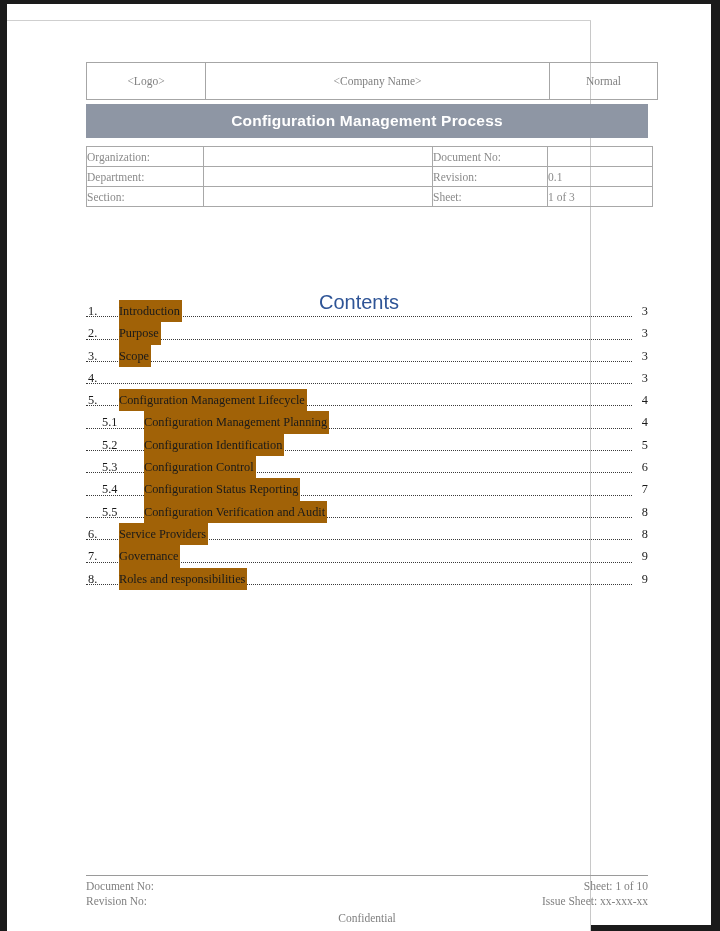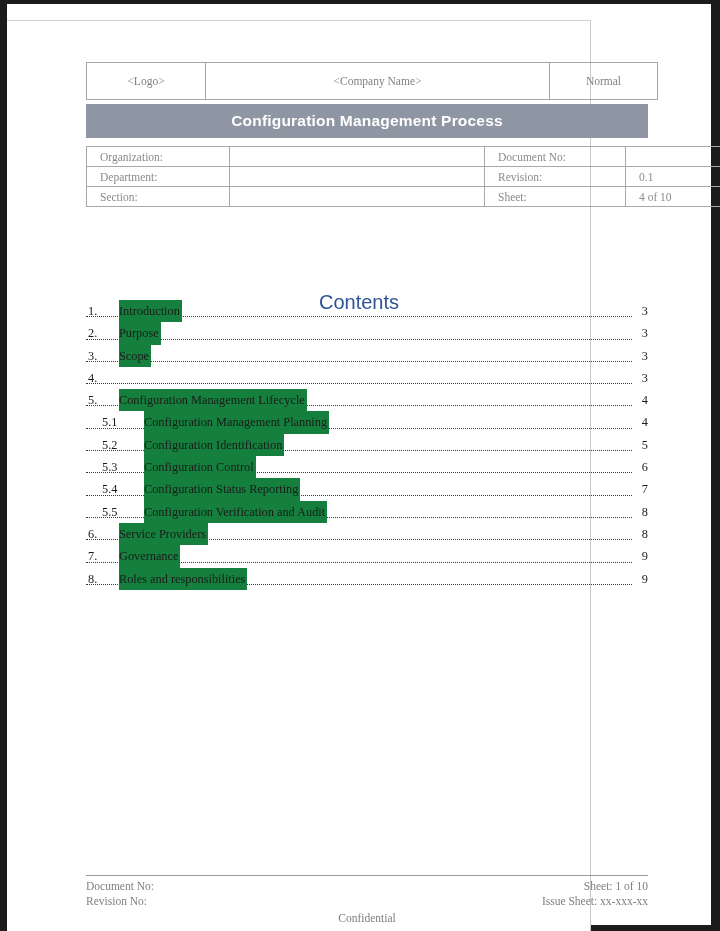--- a/index.html
+++ b/index.html
@@ -85,21 +85,21 @@
     position: absolute;
     left: 79px;
     top: 126px;
     width: 562px;
     border-collapse: collapse;
     table-layout: fixed;
   }
   #meta-table td {
     border: 1px solid #a8a8a8;
     height: 19px;
-    padding: 0 13px;
+    padding: 0 0;
     color: #8a8a8a;
     font-size: 11.5px;
     font-family: "Liberation Serif", serif;
     vertical-align: middle;
     white-space: nowrap;
   }
   .meta-lbl-a   { width: 116px; }
   .meta-val-a   { width: 228px; }
   .meta-lbl-b   { width: 114px; }
   .meta-val-b   { width: 104px; }
@@ -137,21 +137,21 @@
   }
   .toc-row .num {
     position: absolute;
     left: 0;
     top: 0;
     text-align: left;
   }
   .toc-row .lbl {
     position: absolute;
     top: 0;
-    background: #15803d;
+    background: #a16207;
     padding-right: 2px;
     z-index: 2;
   }
   .toc-row .dots {
     position: absolute;
     left: 0;
     right: 16px;
     bottom: 5px;
     border-bottom: 1px dotted #3a3a3a;
     z-index: 1;
@@ -227,21 +227,21 @@
       <tr>
         <td class="meta-lbl-a">Department:</td>
         <td class="meta-val-a"></td>
         <td class="meta-lbl-b">Revision:</td>
         <td class="meta-val-b">0.1</td>
       </tr>
       <tr>
         <td class="meta-lbl-a">Section:</td>
         <td class="meta-val-a"></td>
         <td class="meta-lbl-b">Sheet:</td>
-        <td class="meta-val-b">4 of 10</td>
+        <td class="meta-val-b">1 of 3</td>
       </tr>
     </tbody>
       </table>
 
     <div id="contents-heading">Contents</div>
 
     <div id="toc">
         <div class="toc-row lvl1">
           <span class="dots"></span>
           <span class="num">1.</span>

